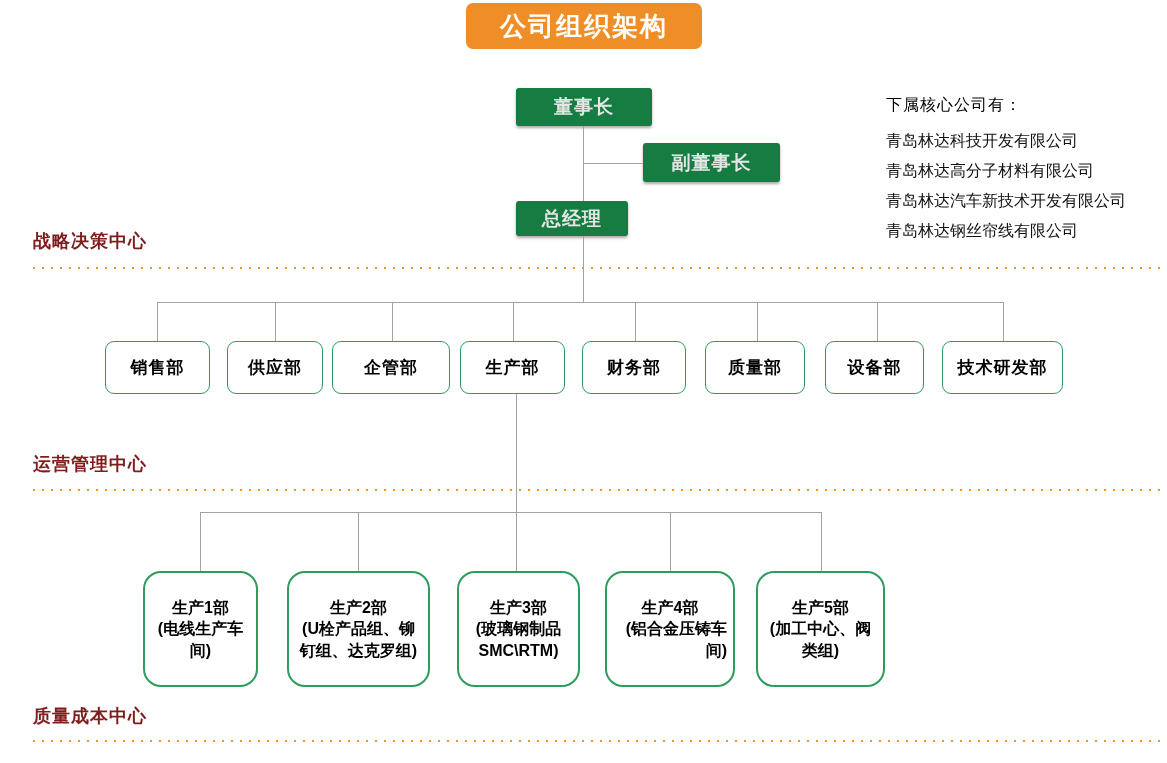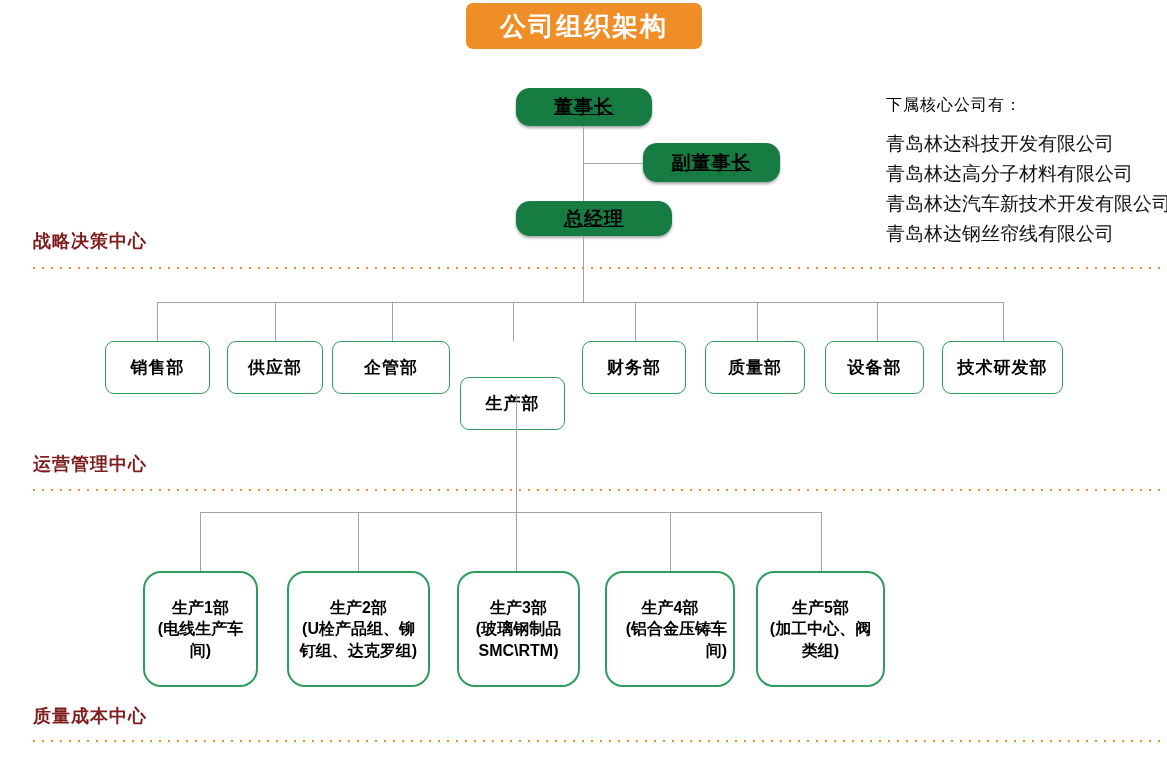--- a/index.html
+++ b/index.html
@@ -9,43 +9,43 @@
   
   .title-banner {
     position:absolute; left:466px; top:3px; width:236px; height:46px;
     background:#EF8E26; border-radius:7px; color:#fff;
     font-size:26px; font-weight:bold; letter-spacing:2px;
     display:flex; align-items:center; justify-content:center;
   }
 
   
   .exec-box {
-    position:absolute; background:#177C41; color:#000000;
+    position:absolute; background:#177C41; color:#e5e5e5;
     font-size:19px; font-weight:bold; letter-spacing:1px;
     display:flex; align-items:center; justify-content:center;
-    border-radius:14px; box-shadow:0 2px 3px rgba(0,0,0,0.35);text-decoration:underline;
+    border-radius:3px; box-shadow:0 2px 3px rgba(0,0,0,0.35);
   }
   .exec-chairman { left:516px; top:88px; width:136px; height:38px; }
   .exec-vice     { left:643px; top:143px; width:137px; height:39px; }
-  .exec-gm       { left:516px; top:201px; width:156px; height:35px; }
+  .exec-gm       { left:516px; top:201px; width:112px; height:35px; }
 
   
   .line { position:absolute; background:#A3A3A3; }
 
   
   .dept-box {
     position:absolute; top:341px; height:53px; background:#fff;
     border:1px solid #2E9C5C; border-radius:9px;
     color:#000; font-size:17px; font-weight:bold; letter-spacing:1px;
     display:flex; align-items:center; justify-content:center;
   }
   .dept-0 { left:105px; width:105px; }
   .dept-1 { left:227px; width:96px;  }
   .dept-2 { left:332px; width:118px; }
-  .dept-3 { left:460px; width:105px;margin-top:36px; }
+  .dept-3 { left:460px; width:105px; }
   .dept-4 { left:582px; width:104px; }
   .dept-5 { left:705px; width:100px; }
   .dept-6 { left:825px; width:99px;  }
   .dept-7 { left:942px; width:121px; }
 
   
   .prod-box {
     position:absolute; top:571px; height:116px; background:#fff;
     border:2px solid #2E9C5C; border-radius:18px;
     color:#000; font-size:16px; font-weight:bold; line-height:1.35;
@@ -72,21 +72,21 @@
     position:absolute; left:33px; width:1134px; height:2px;
     background:repeating-linear-gradient(to right, #F0922B 0 2px, transparent 2px 9px);
   }
   .dotted-1 { top:267px; }
   .dotted-2 { top:489px; }
   .dotted-3 { top:740px; }
 
   
   .subs-panel { position:absolute; left:886px; top:95px; width:275px; }
   .subs-header { font-size:16px; color:#000; font-weight:normal; letter-spacing:1px; }
-  .subs-item { position:absolute; left:0; font-size:19px; color:#111; white-space:nowrap; }
+  .subs-item { position:absolute; left:0; font-size:16px; color:#111; white-space:nowrap; }
   .subs-0 { top:36px; }
   .subs-1 { top:66px; }
   .subs-2 { top:96px; }
   .subs-3 { top:126px; }
 </style>
 </head>
 <body>
 
 <div id="canvas">
 

